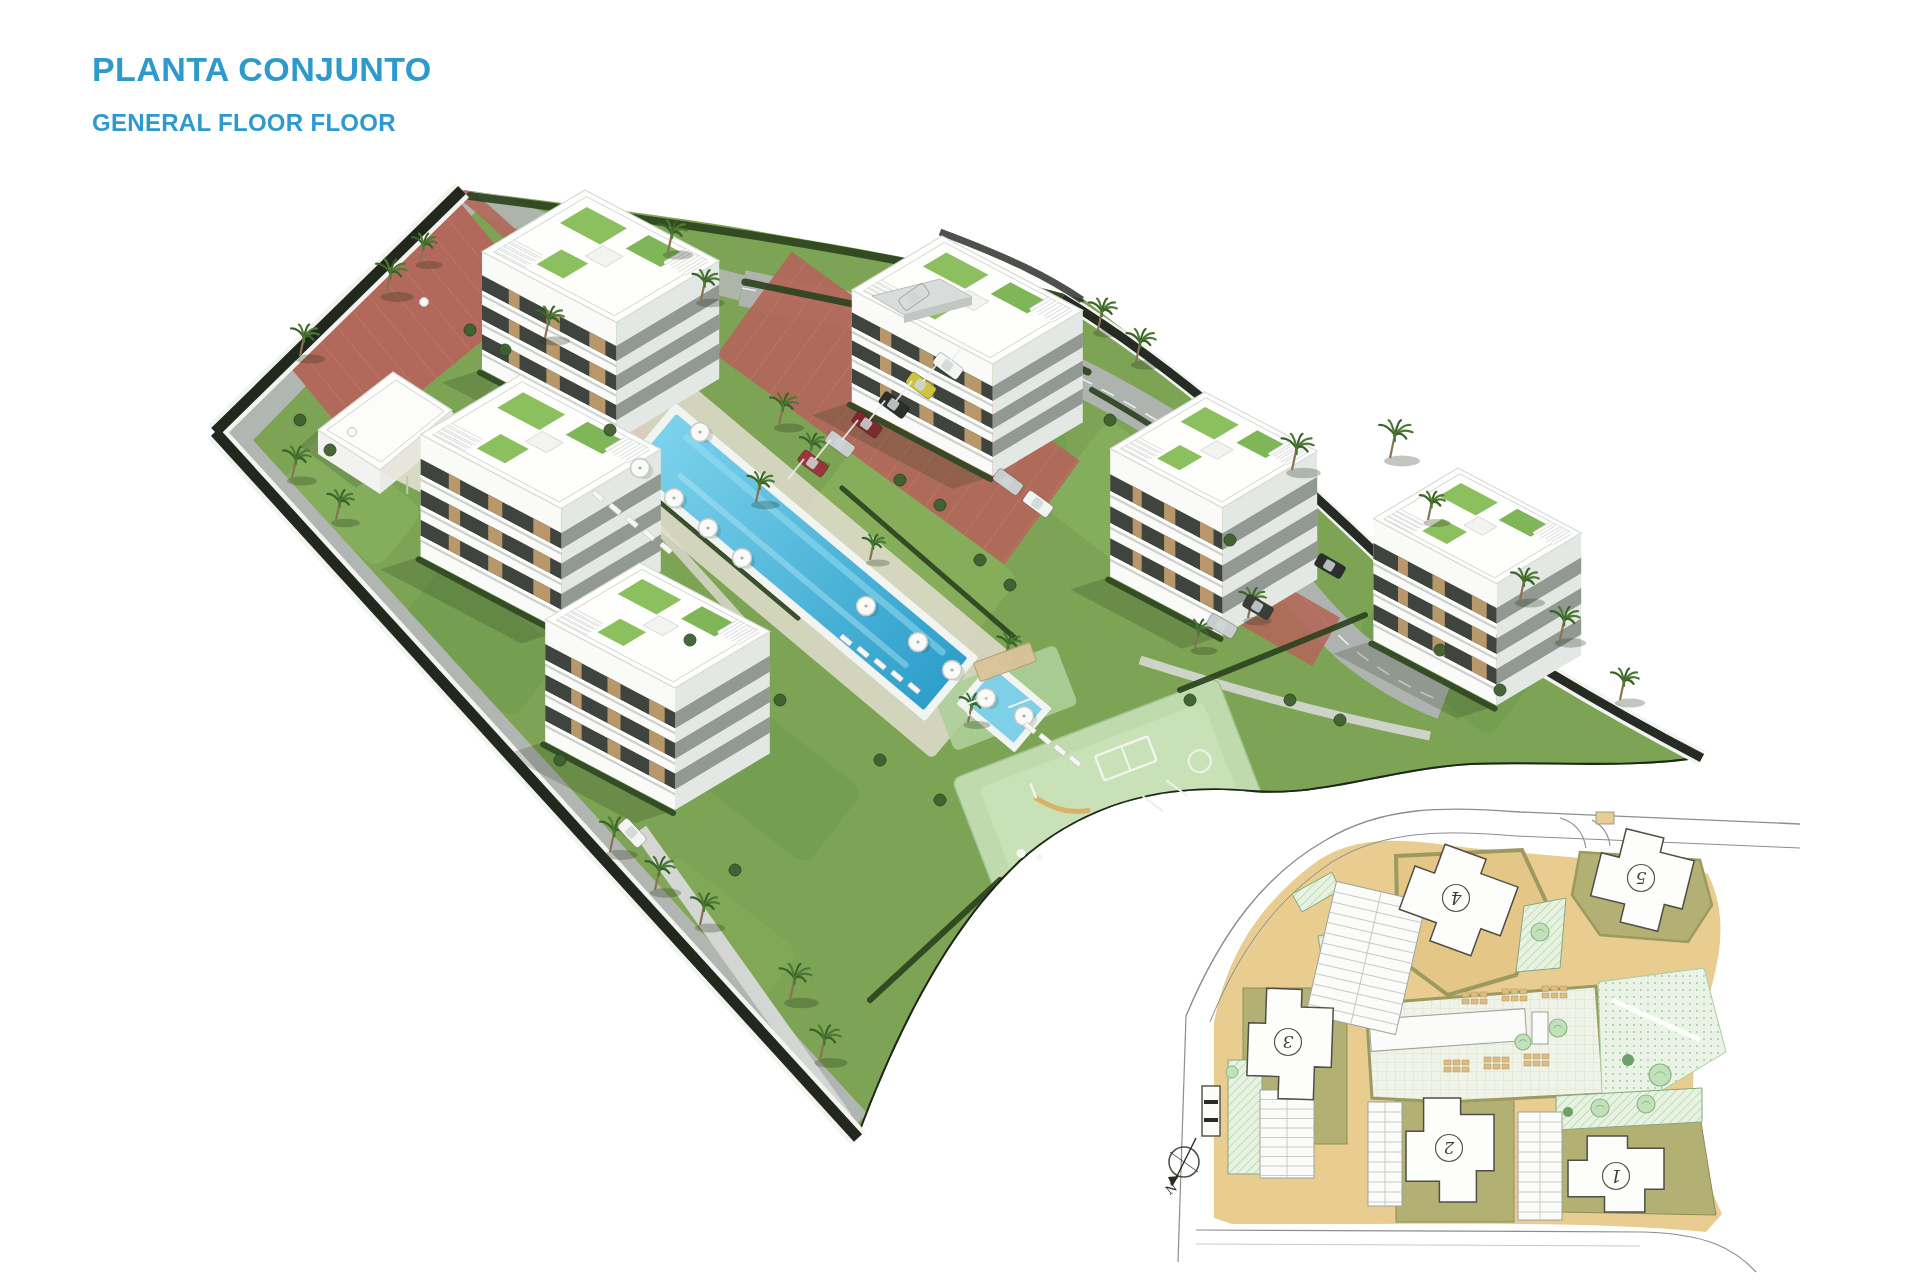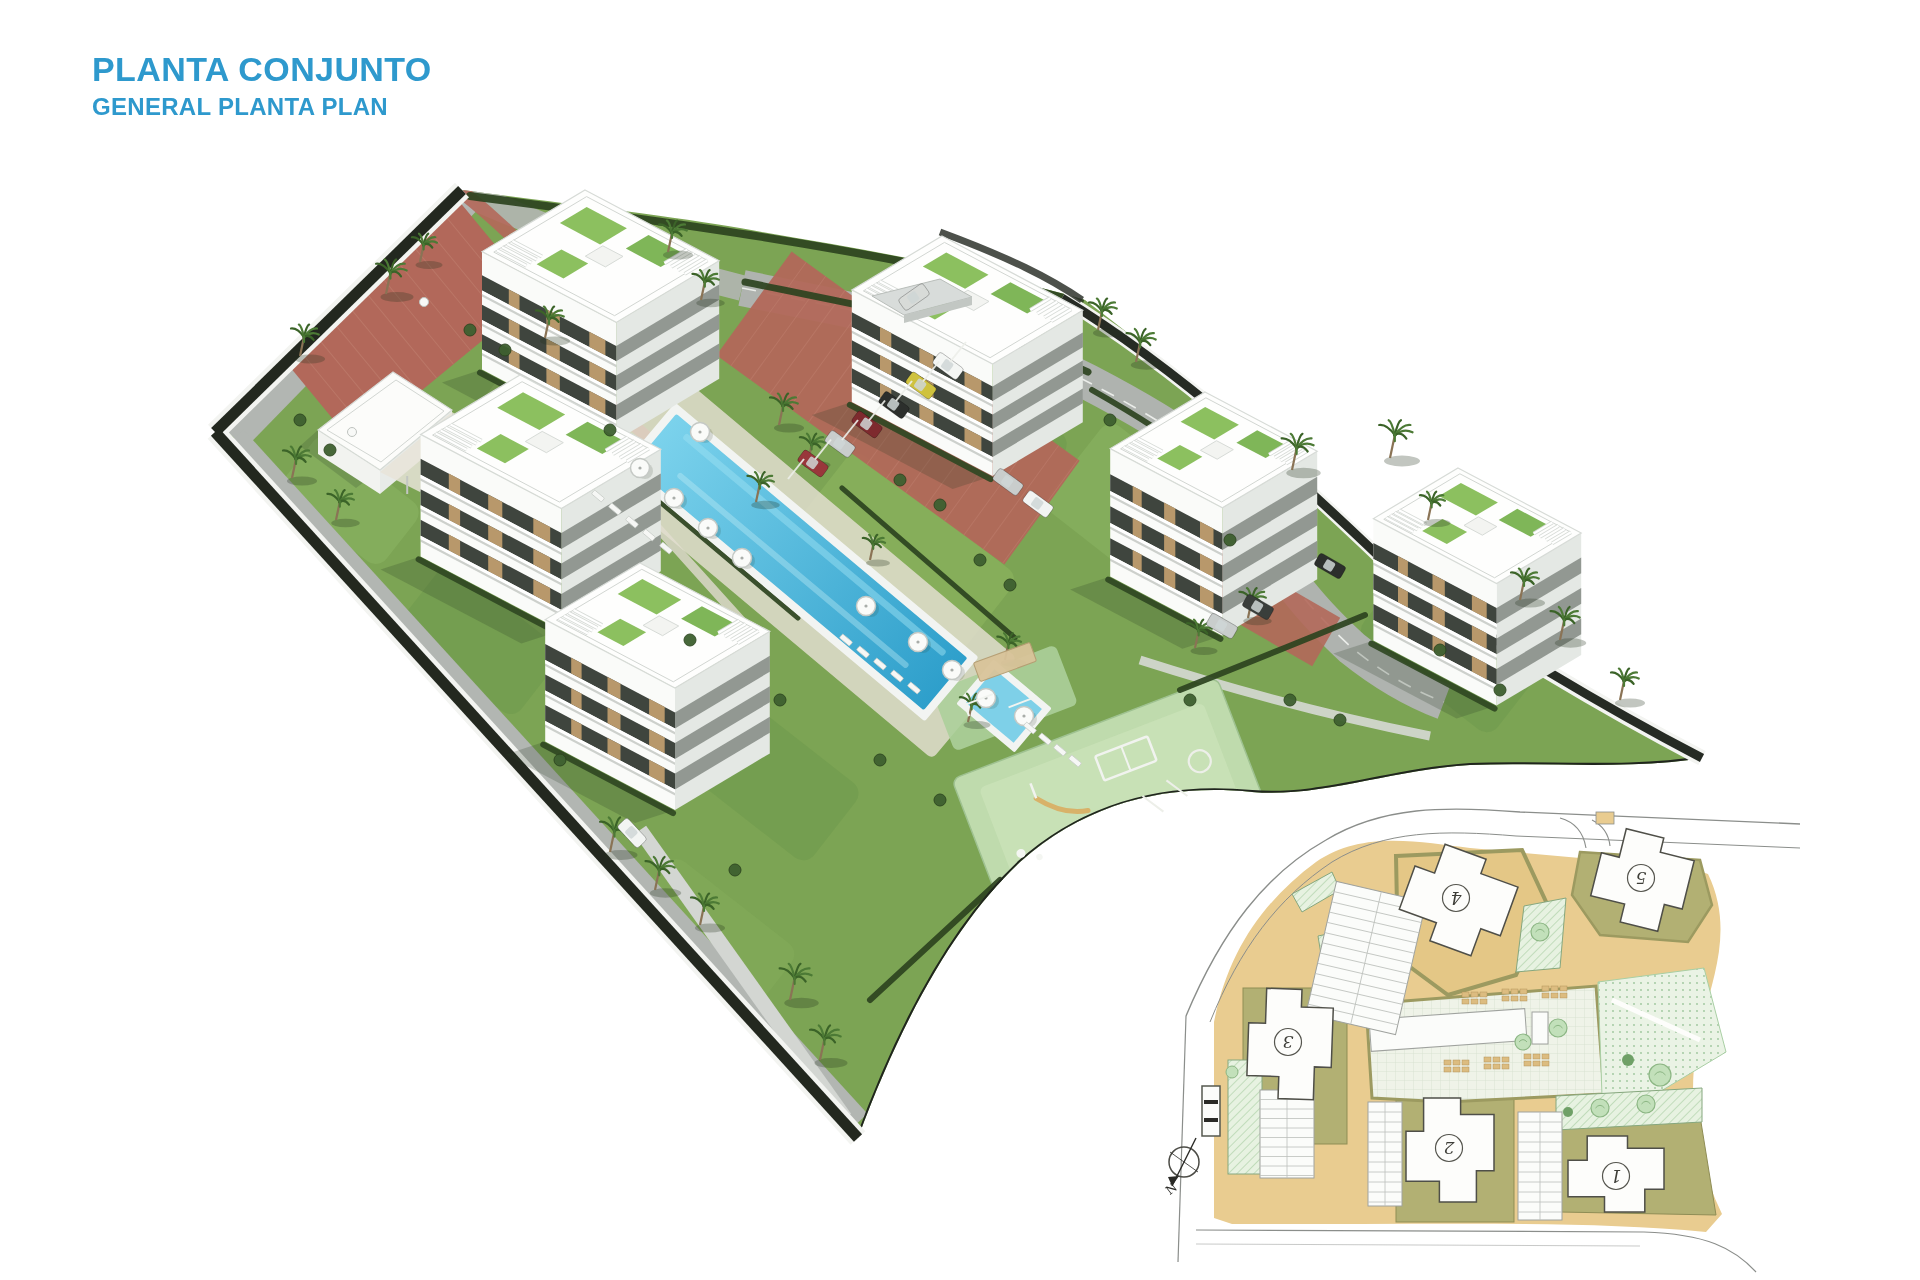--- a/index.html
+++ b/index.html
@@ -1,31 +1,31 @@
 <!DOCTYPE html>
 <html><head>
 <meta charset="utf-8">
 <style>
   html,body{margin:0;padding:0;background:#fff;}
   .page{position:relative;width:1920px;height:1280px;background:#fff;overflow:hidden;
         font-family:"Liberation Sans",sans-serif;}
   header{position:absolute;left:92px;top:50px;z-index:5;}
-  h1{margin:0 0 4px 0;font-size:34px;font-weight:bold;color:#2E99CD;letter-spacing:.4px;}
+  h1{margin:0 0 20px 0;font-size:34px;font-weight:bold;color:#2E99CD;letter-spacing:.4px;}
   h2{margin:0;font-size:24px;font-weight:bold;color:#2E99CD;letter-spacing:.3px;}
   svg{position:absolute;left:0;top:0;}
   .pnum{font-family:"DejaVu Serif",serif;font-style:italic;font-size:17px;fill:#3E3E38;}
   .pnorth{font-family:"DejaVu Serif",serif;font-size:12px;fill:#2A2A26;}
 </style>
 </head>
 <body>
 
 <div class="page">
   <header>
     <h1>PLANTA CONJUNTO</h1>
-    <h2>GENERAL PLANTA PLAN</h2>
+    <h2>GENERAL FLOOR FLOOR</h2>
   </header>
 
   <svg id="art" width="1920" height="1280" viewBox="0 0 1920 1280">
     <defs>
       <clipPath id="plotClip">
         <path d="M 215,432 L 462,190
                  C 600,208 700,220 762,232 C 880,252 990,272 1085,300
                  C 1210,395 1320,490 1412,585
                  C 1490,638 1600,705 1702,758
                  C 1630,770 1545,762 1470,765

